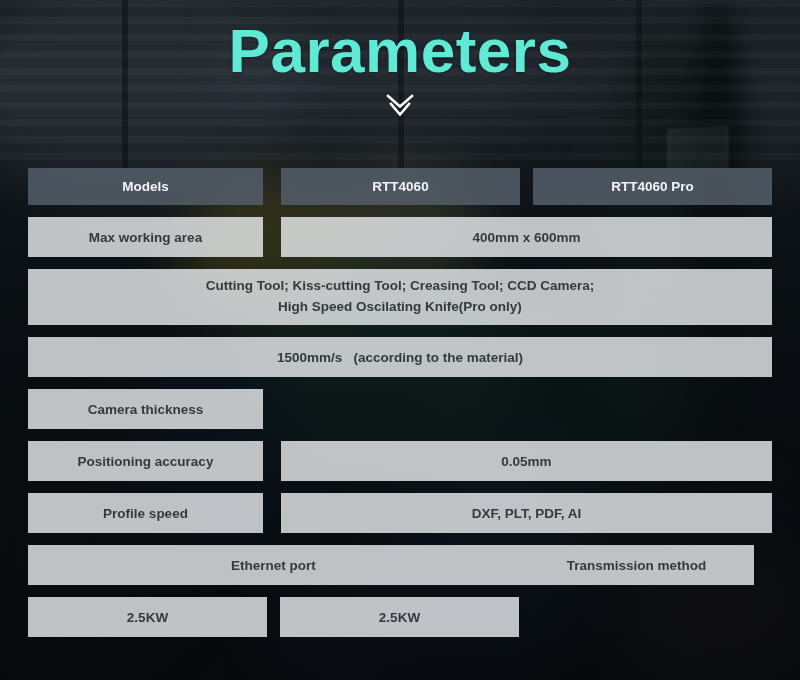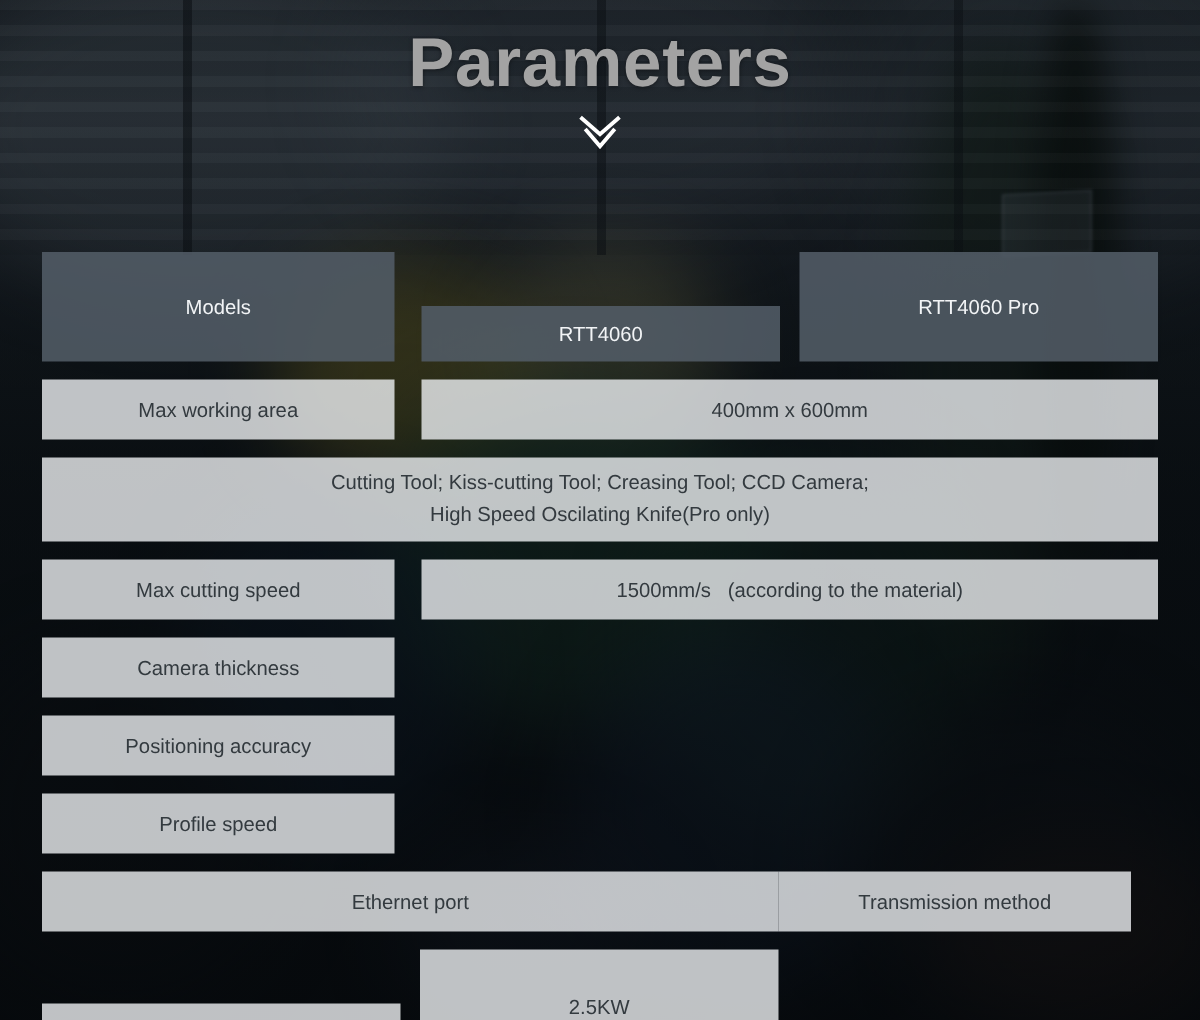--- a/index.html
+++ b/index.html
@@ -83,24 +83,24 @@
   .bg-veil {
     background: linear-gradient(180deg, rgba(8,12,16,.30) 0%, rgba(8,12,16,.42) 28%, rgba(6,10,13,.60) 60%, rgba(5,8,11,.70) 100%);
   }
 
   
   .title-wrap {
     position:absolute; left:0; right:0; top:16px;
     text-align:center; z-index:5;
   }
   .title {
-    font-size: 46px;
+    font-size: 62px;
     font-weight: 700;
     letter-spacing: .5px;
-    color: #a3a3a3;
+    color: #5eead4;
     line-height: 1.12;
     text-shadow: 0 1px 3px rgba(0,0,0,.45);
   }
   .chev {
     margin-top: 8px;
     display:inline-block;
     line-height:0;
   }
 
   
@@ -117,24 +117,25 @@
   .cell {
     display:flex;
     align-items:center;
     justify-content:center;
     text-align:center;
     padding: 0 8px;
     font-size: 13.5px;
     color:#333a3f;
     background: rgba(238,240,242,.80);
     min-height: 40px;
+    font-weight: bold;
   }
   .cell.label  { width: 235px; flex:0 0 235px; margin-right: 18px; }
   .cell.span2  { flex:1 1 auto; }
-  .cell.col2   { width: 239px; flex:0 0 239px; margin-right: 13px; margin-top: 36px; }
+  .cell.col2   { width: 239px; flex:0 0 239px; margin-right: 13px; }
   .cell.col3   { width: 239px; flex:0 0 239px; }
 
   .row.tall .cell { min-height: 56px; }
   .row.head .cell {
     background: rgba(82,92,102,.88);
     color:#f2f4f6;
     min-height: 37px;
     font-size: 13.5px;
   }
 
@@ -193,34 +194,35 @@
     <div class="row tall">
       <div class="cell span2">
         <div class="multi">
           <div>Cutting Tool; Kiss-cutting Tool; Creasing Tool; CCD Camera;</div>
           <div>High Speed Oscilating Knife(Pro only)</div>
         </div>
       </div>
     </div>
 
     <div class="row">
-      <div class="cell label">Max cutting speed</div>
       <div class="cell span2">1500mm/s&nbsp;&nbsp;&nbsp;(according to the material)</div>
     </div>
 
     <div class="row">
       <div class="cell label">Camera thickness</div>
     </div>
 
     <div class="row">
       <div class="cell label">Positioning accuracy</div>
+      <div class="cell span2">0.05mm</div>
     </div>
 
     <div class="row">
       <div class="cell label">Profile speed</div>
+      <div class="cell span2">DXF, PLT, PDF, AI</div>
     </div>
 
     <div class="row">
       <div class="cell span2">Ethernet port</div>
       <div class="cell label">Transmission method</div>
     </div>
 
     <div class="row">
       <div class="cell col2">2.5KW</div>
       <div class="cell col3">2.5KW</div>

